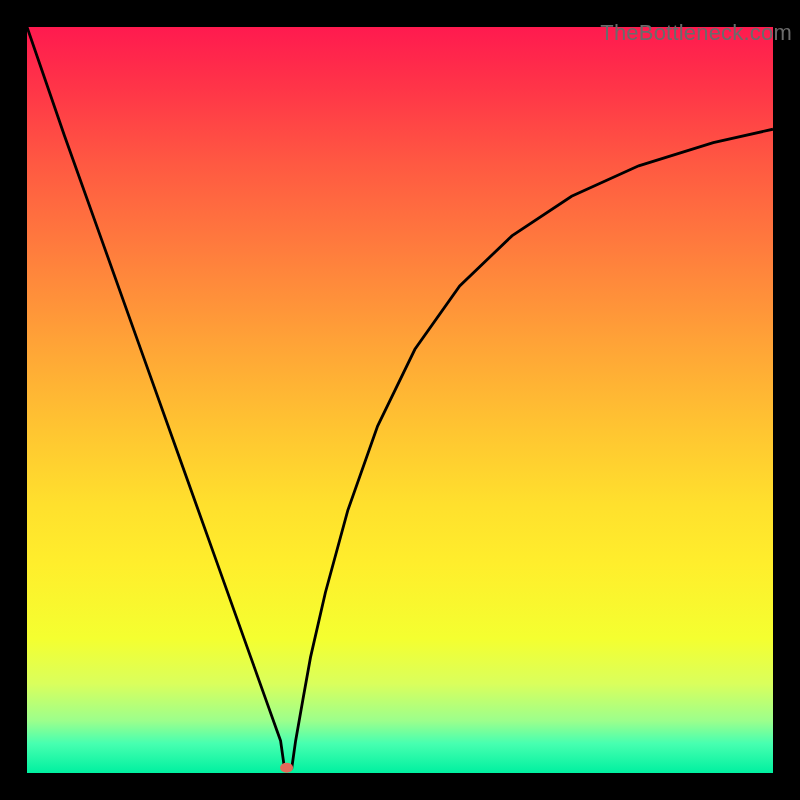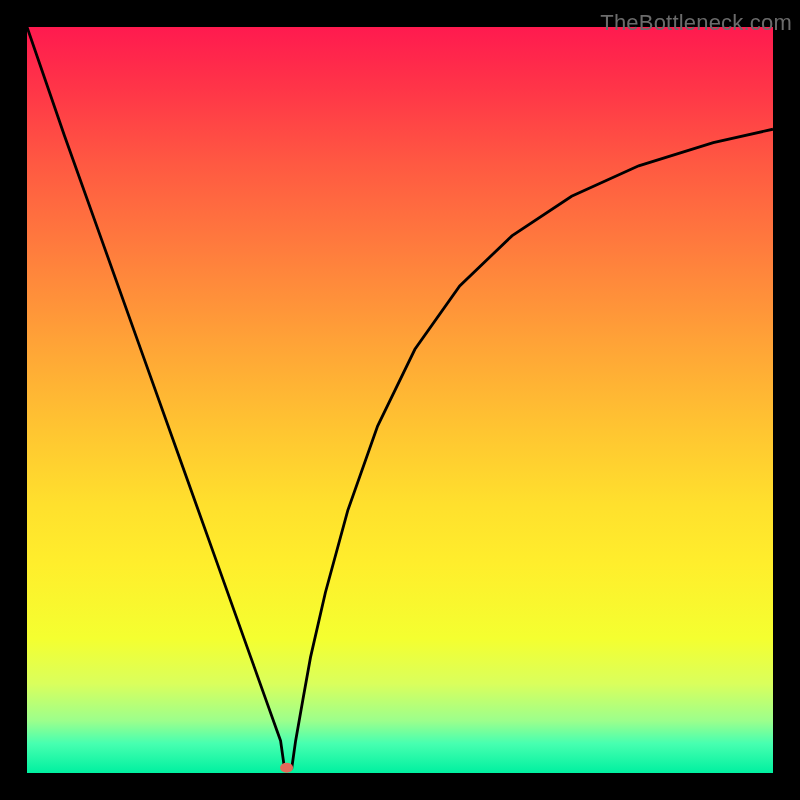--- a/index.html
+++ b/index.html
@@ -1,21 +1,21 @@
 <!DOCTYPE html>
 <html><head>
 <meta charset="utf-8">
 <style>
   * { margin: 0; padding: 0; box-sizing: border-box; }
   html, body { width: 800px; height: 800px; overflow: hidden; }
   body { background: #000; font-family: Arial, Helvetica, sans-serif; }
   .frame { position: relative; width: 800px; height: 800px; }
   .watermark {
     position: absolute;
-    top: 10px; right: 8px;
+    top: 20px; right: 8px;
     color: #6b6b6b;
     font-size: 22px;
     font-weight: 500;
     letter-spacing: 0.2px;
     z-index: 4;
   }
   .plot-bg {
     position: absolute;
     left: 27px; top: 27px;
     width: 746px; height: 746px;

